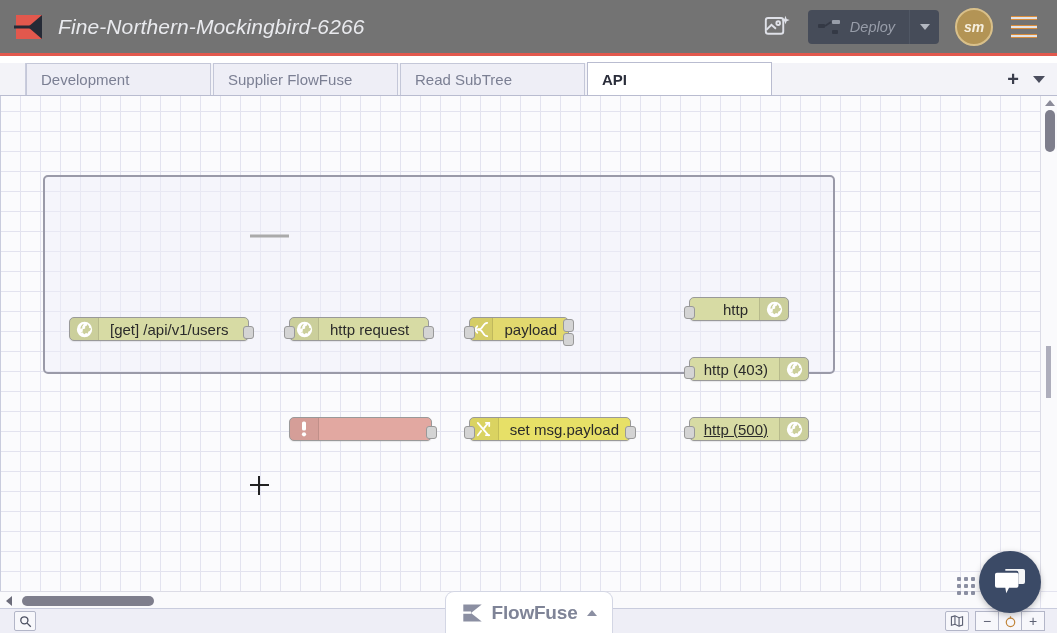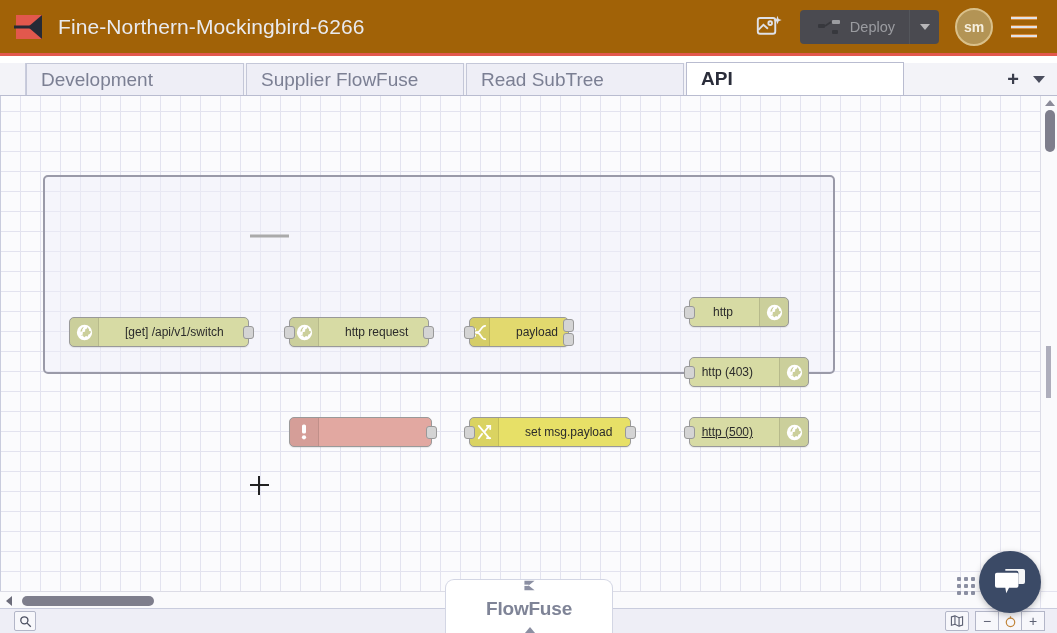--- a/index.html
+++ b/index.html
@@ -7,44 +7,45 @@
     width: 1057px; height: 633px;
     overflow: hidden;
     font-family: "Liberation Sans", sans-serif;
     background: #fff;
   }
   #app { position: relative; width: 1057px; height: 633px; }
 
   
   .header {
     position: absolute; left: 0; top: 0; width: 1057px; height: 56px;
-    background: #a16207;
+    background: #737373;
     display: flex; align-items: center;
     border-bottom: 3px solid #e2584d;
+    font-style: italic;
   }
   .brand-logo {
     width: 30px; height: 30px; margin-left: 14px; flex: 0 0 auto;
     display: block;
   }
   .brand-title {
     margin-left: 14px;
     color: #e9eaee; font-size: 21px; font-weight: 400;
     letter-spacing: .1px; white-space: nowrap;
   }
   .header-right {
     margin-left: auto; display: flex; align-items: center; height: 100%;
   }
   .ai-btn {
     width: 42px; height: 42px; display: flex; align-items: center;
     justify-content: center; cursor: pointer;
   }
   .deploy-group {
     display: flex; align-items: stretch; height: 34px;
     margin-left: 10px; border-radius: 4px; overflow: hidden;
-    background: #434957; opacity: .92; padding-left: 8px;
+    background: #434957; opacity: .92;
   }
   .deploy-main {
     display: flex; align-items: center; gap: 8px;
     padding: 0 14px 0 10px; cursor: default;
   }
   .deploy-label { color: #9ba1ae; font-size: 14.5px; }
   .deploy-caret {
     width: 30px; display: flex; align-items: center; justify-content: center;
     border-left: 1px solid #4e5563; cursor: pointer;
   }
@@ -69,24 +70,24 @@
   }
 
   
   .tabbar {
     position: absolute; left: 0; top: 63px; width: 1057px; height: 33px;
     background: #f3f3f8; border-bottom: 1px solid #b9bcd0;
     display: flex; align-items: flex-end;
   }
   .tab-gutter { width: 26px; height: 100%; border-right: 1px solid #c9ccdd; }
   .tab {
-    height: 32px; width: 218px; flex: 0 0 auto;
+    height: 32px; width: 185px; flex: 0 0 auto;
     background: #eeeef6; border: 1px solid #c4c7d8; border-bottom: none;
     display: flex; align-items: center; padding-left: 14px;
-    color: #7b7f93; font-size: 19px; cursor: pointer;
+    color: #7b7f93; font-size: 15px; cursor: pointer;
     margin-right: 2px; position: relative;
   }
   .tab.active {
     background: #fff; color: #2a2d3a; font-weight: 700;
     border-color: #b9bcd0; height: 33px; z-index: 2;
   }
   .tab-tools {
     margin-left: auto; display: flex; align-items: center;
     height: 32px; padding: 0 12px 0 0; gap: 14px;
   }
@@ -117,24 +118,24 @@
 
   
   .group-box {
     position: absolute; left: 42px; top: 79px; width: 792px; height: 199px;
     border: 2px solid #9a9aa8; border-radius: 5px;
     background: rgba(238,238,248,.45);
   }
 
   
   .node {
-    position: absolute; height: 30px; border-radius: 5px;
+    position: absolute; height: 24px; border-radius: 5px;
     border: 1px solid #999; display: flex; align-items: stretch;
     box-shadow: 0 1px 1px rgba(0,0,0,.08);
-    font-size: 12px; color: #2b2b2b; cursor: pointer; gap: 15px;
+    font-size: 15px; color: #2b2b2b; cursor: pointer;
   }
   .node .nlabel {
     display: flex; align-items: center; padding: 0 11px; white-space: nowrap;
   }
   .node .nicon {
     width: 29px; display: flex; align-items: center; justify-content: center;
     background: rgba(0,0,0,.055);
   }
   .node.icon-left  .nicon { border-right: 1px solid rgba(0,0,0,.10);
     border-radius: 4px 0 0 4px; }
@@ -217,25 +218,25 @@
   .zbtn {
     width: 24px; height: 20px;
     border: 1px solid #b3b6c8; background: #f7f7fb;
     display: flex; align-items: center; justify-content: center;
     color: #5d6173; font-size: 14px; cursor: pointer;
     margin-left: -1px;
   }
   .zbtn.map { margin-right: 7px; margin-left: 0; border-radius: 2px; }
 
   .ff-tab {
-    position: absolute; left: 445px; bottom: 0; width: 168px; height: 54px;
+    position: absolute; left: 445px; bottom: 0; width: 168px; height: 42px;
     background: #fff; border: 1px solid #d3d6e4; border-bottom: none;
     border-radius: 9px 9px 0 0;
     display: flex; align-items: center; justify-content: center; gap: 7px;
-    cursor: pointer; z-index: 5; flex-direction: column;
+    cursor: pointer; z-index: 5;
   }
   .ff-text {
     color: #7f8497; font-size: 19px; font-weight: 700; letter-spacing: -.2px;
   }
   .ff-chev {
     width: 0; height: 0; border-left: 5px solid transparent;
     border-right: 5px solid transparent; border-bottom: 6px solid #8b8fa2;
     margin-left: 2px;
   }
 
@@ -336,21 +337,21 @@
       <path class="wire" d="M631 240 C655 240, 668 240, 688 240"></path>
     </svg>
 
     <div id="node-layer">
         <div class="node icon-left" style="left: 68px; top: 221px; width: 180px; background: rgb(215, 219, 164);">
           <div class="nicon">
             <svg width="17" height="17" viewBox="0 0 20 20" fill="#fff">
               <path d="M10 1a9 9 0 1 0 0 18 9 9 0 0 0 0-18zm-1.3 2.2c.5.9-.4 1.3-.1 2.1.3.8-1 .6-1.4 1.3-.4.7.6 1.3.2 2-.5.8-1.9-.2-2.3.6-.3.6.4 1.3 0 1.7-.5-2.9 1.1-6.2 3.6-7.7zm4.3.4c1 .5 1.3 1.6 2.2 2.2.7.5-.3 1.4.3 2 .6.7 1.7.3 2 1.2.3 1-.9 1.5-1.1 2.4-.2.9-1.5.6-2 1.3-.4.6.2 1.6-.5 2-.8.5-1.4-.6-2.2-.5-.9.1-1 1.5-1.9 1.4-1-.1-1-1.5-1.8-2-.8-.5-2 .2-2.5-.6l.1-.1c.8.2 1.7.2 2.2-.5.6-.8-.3-1.9.3-2.6.6-.7 1.9-.2 2.5-.9.6-.7-.2-1.8.3-2.5.5-.8 1.8-.5 2.1-1.4.2-.5-.2-1-.0-1.4z"></path>
             </svg>
           </div>
-          <div class="nlabel" style="flex: 1 1 0%;">[get] /api/v1/switch</div>
+          <div class="nlabel" style="flex: 1 1 0%;">[get] /api/v1/users</div>
           <span class="port out" style="top: 8px;"></span>
         </div>
         <div class="node icon-left" style="left: 288px; top: 221px; width: 140px; background: rgb(215, 219, 164);">
           <div class="nicon">
             <svg width="17" height="17" viewBox="0 0 20 20" fill="#fff">
               <path d="M10 1a9 9 0 1 0 0 18 9 9 0 0 0 0-18zm-1.3 2.2c.5.9-.4 1.3-.1 2.1.3.8-1 .6-1.4 1.3-.4.7.6 1.3.2 2-.5.8-1.9-.2-2.3.6-.3.6.4 1.3 0 1.7-.5-2.9 1.1-6.2 3.6-7.7zm4.3.4c1 .5 1.3 1.6 2.2 2.2.7.5-.3 1.4.3 2 .6.7 1.7.3 2 1.2.3 1-.9 1.5-1.1 2.4-.2.9-1.5.6-2 1.3-.4.6.2 1.6-.5 2-.8.5-1.4-.6-2.2-.5-.9.1-1 1.5-1.9 1.4-1-.1-1-1.5-1.8-2-.8-.5-2 .2-2.5-.6l.1-.1c.8.2 1.7.2 2.2-.5.6-.8-.3-1.9.3-2.6.6-.7 1.9-.2 2.5-.9.6-.7-.2-1.8.3-2.5.5-.8 1.8-.5 2.1-1.4.2-.5-.2-1-.0-1.4z"></path>
             </svg>
           </div>
           <div class="nlabel" style="flex: 1 1 0%;">http request</div>
           <span class="port in" style="top: 8px;"></span>

